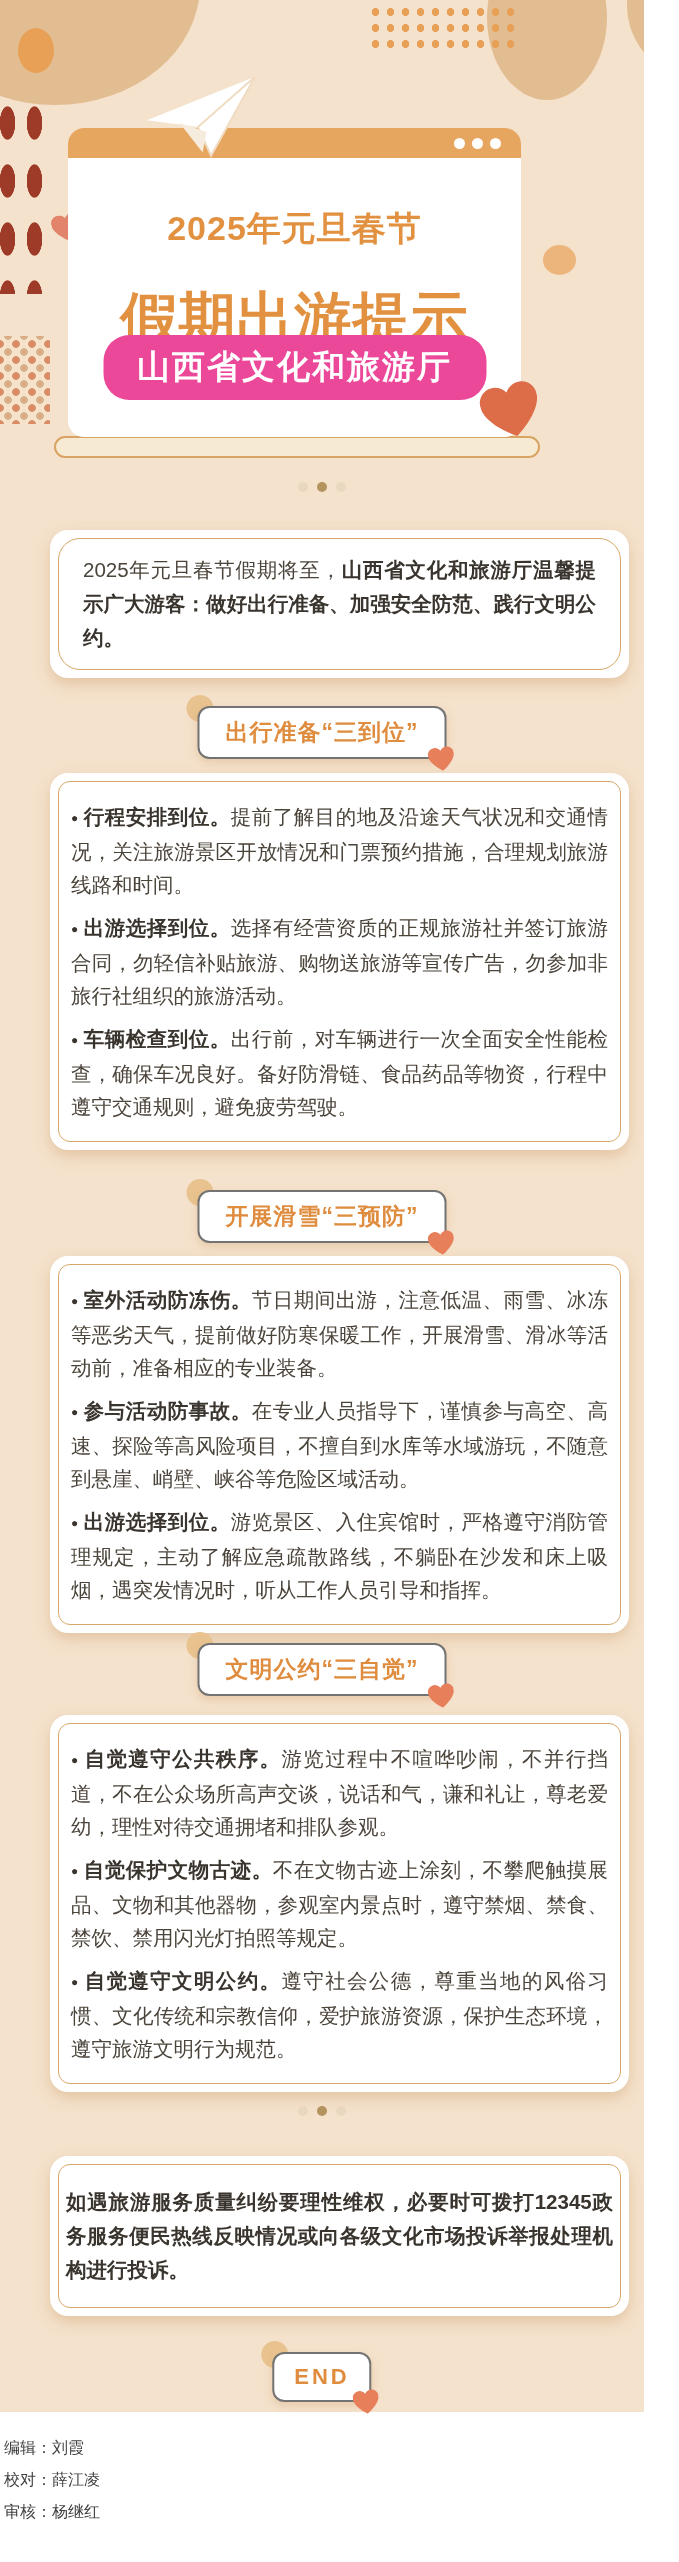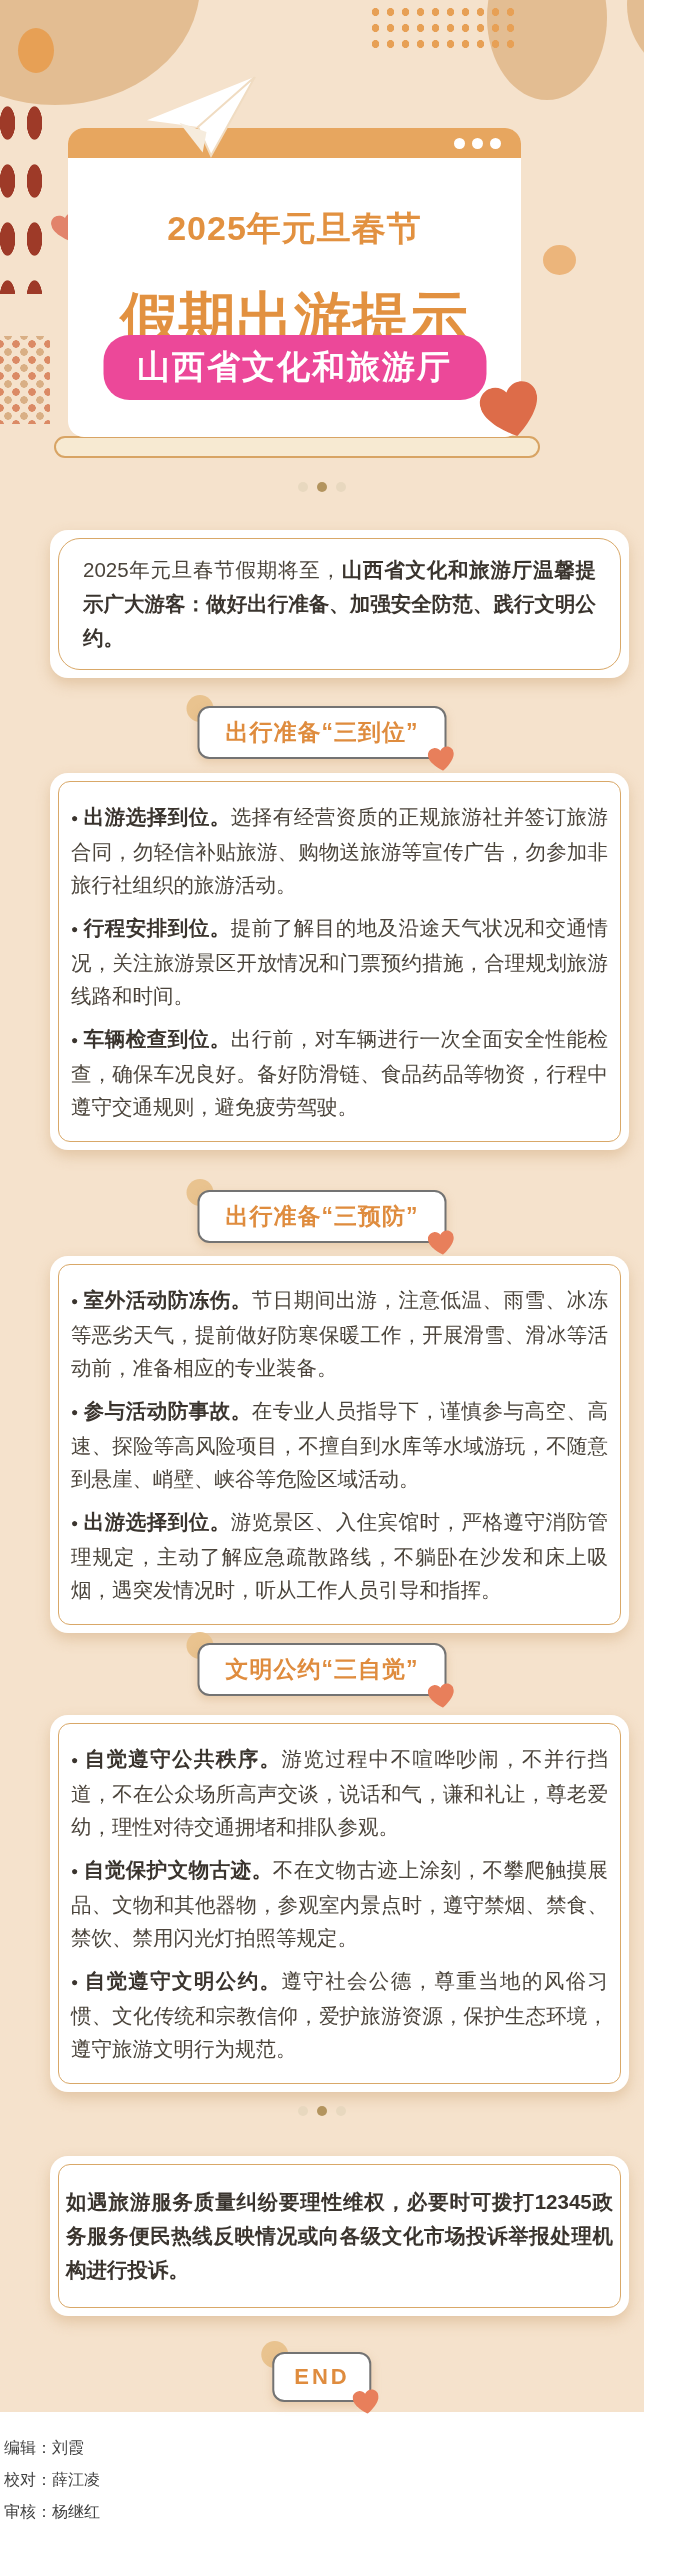--- a/index.html
+++ b/index.html
@@ -146,29 +146,29 @@
     <div class="badge">出行准备“三到位”</div>
     <span class="heart badge-heart">
         <svg viewBox="0 0 32 29">
           <path fill="#e87f5b" d="M16 29C16 29 0 19 0 8.5 0 3.8 3.8 0 8.5 0 11.6 0 14.4 1.7 16 4.2 17.6 1.7 20.4 0 23.5 0 28.2 0 32 3.8 32 8.5 32 19 16 29 16 29Z"></path>
         </svg>
       </span>
   </div>
 
   <div class="box card card-1">
     <div class="box-inner">
+      <p class="bullet"><span class="lead">行程安排到位。</span><span>提前了解目的地及沿途天气状况和交通情况，关注旅游景区开放情况和门票预约措施，合理规划旅游线路和时间。</span></p>
       <p class="bullet"><span class="lead">出游选择到位。</span><span>选择有经营资质的正规旅游社并签订旅游合同，勿轻信补贴旅游、购物送旅游等宣传广告，勿参加非旅行社组织的旅游活动。</span></p>
-      <p class="bullet"><span class="lead">行程安排到位。</span><span>提前了解目的地及沿途天气状况和交通情况，关注旅游景区开放情况和门票预约措施，合理规划旅游线路和时间。</span></p>
       <p class="bullet"><span class="lead">车辆检查到位。</span><span>出行前，对车辆进行一次全面安全性能检查，确保车况良好。备好防滑链、食品药品等物资，行程中遵守交通规则，避免疲劳驾驶。</span></p>
     </div>
   </div>
 
   <div class="badge-wrap bw-2">
     <span class="badge-circle"></span>
-    <div class="badge">出行准备“三预防”</div>
+    <div class="badge">开展滑雪“三预防”</div>
     <span class="heart badge-heart">
         <svg viewBox="0 0 32 29">
           <path fill="#e87f5b" d="M16 29C16 29 0 19 0 8.5 0 3.8 3.8 0 8.5 0 11.6 0 14.4 1.7 16 4.2 17.6 1.7 20.4 0 23.5 0 28.2 0 32 3.8 32 8.5 32 19 16 29 16 29Z"></path>
         </svg>
       </span>
   </div>
 
   <div class="box card card-2">
     <div class="box-inner">
       <p class="bullet"><span class="lead">室外活动防冻伤。</span><span>节日期间出游，注意低温、雨雪、冰冻等恶劣天气，提前做好防寒保暖工作，开展滑雪、滑冰等活动前，准备相应的专业装备。</span></p>

